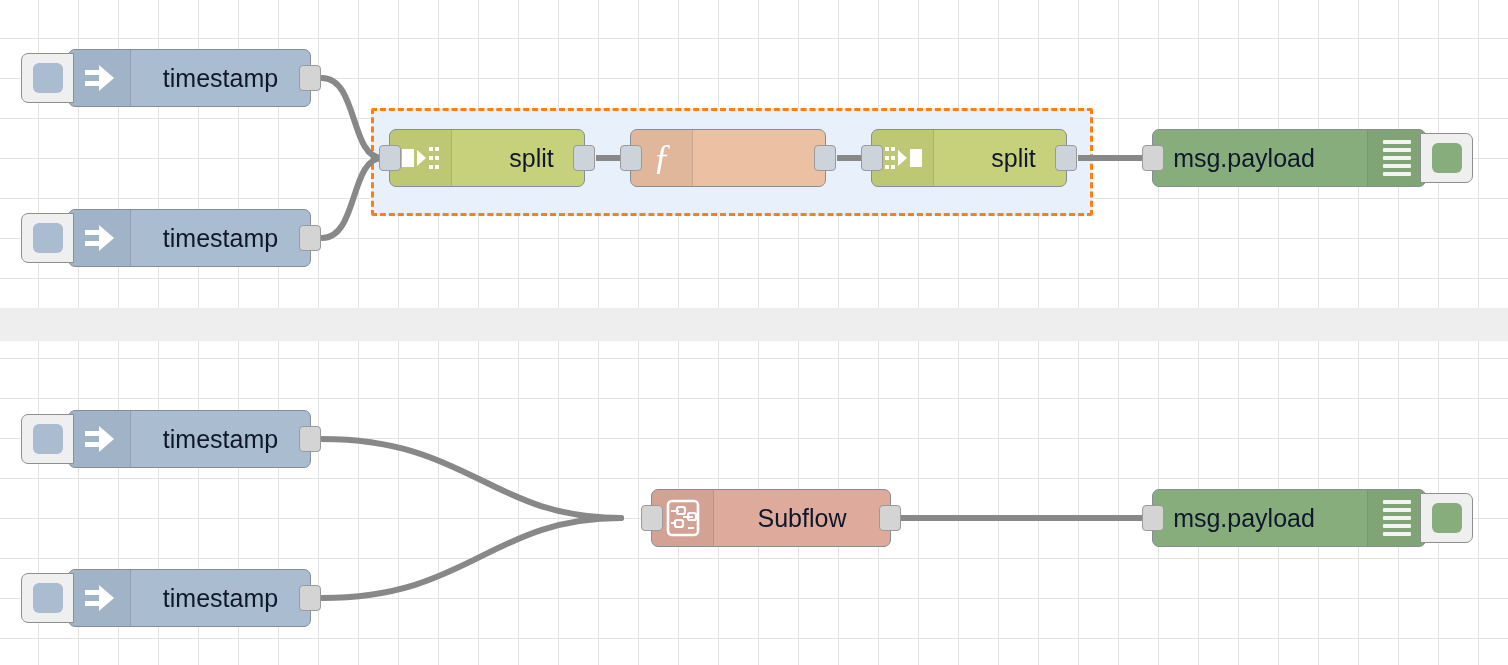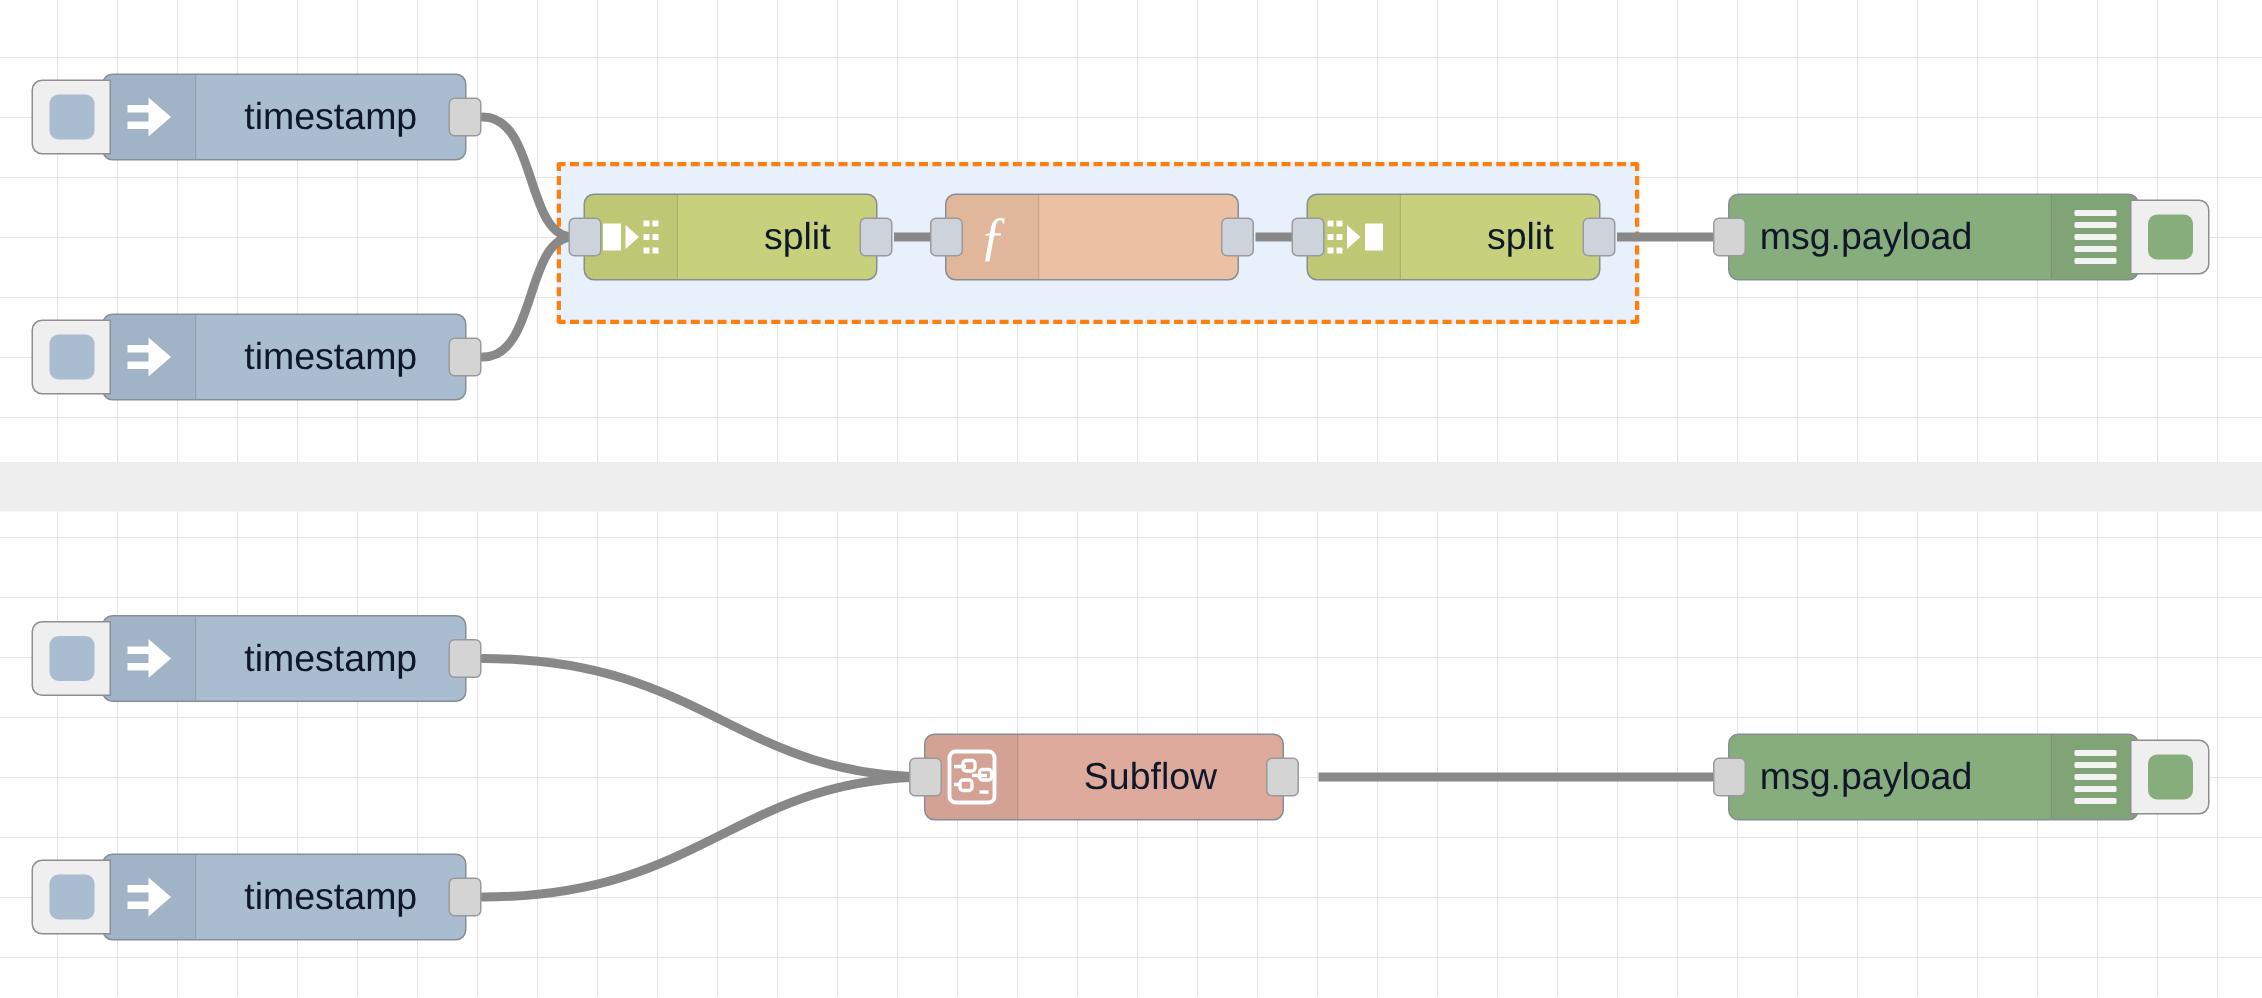--- a/index.html
+++ b/index.html
@@ -302,21 +302,21 @@
       <svg width="34" height="30" viewBox="0 0 34 30" aria-hidden="true">
         <rect x="2" y="7" width="17" height="5" fill="#ffffff"></rect>
         <rect x="2" y="18" width="17" height="5" fill="#ffffff"></rect>
         <polygon points="16,2 31,15 16,28" fill="#ffffff"></polygon>
       </svg>
     </div>
     <div class="node-label">timestamp</div>
     <div class="port out"></div>
   </div>
 
-  <div class="node subflow" id="n-subflow" style="left: 616px; top: 489px; width: 240px;">
+  <div class="node subflow" id="n-subflow" style="left: 651px; top: 489px; width: 240px;">
     <div class="port in"></div>
     <div class="node-icon-cell">
       <svg width="34" height="38" viewBox="0 0 34 38" aria-hidden="true">
         <rect x="2" y="2" width="30" height="34" rx="4" ry="4" fill="none" stroke="#ffffff" stroke-width="2.6"></rect>
         <path d="M5,12 h8 M5,24 h5 M17,18 h10 M22,29 h6" stroke="#ffffff" stroke-width="2.2" fill="none"></path>
         <rect x="11" y="8" width="8" height="7" rx="2" fill="none" stroke="#ffffff" stroke-width="2.2"></rect>
         <rect x="9" y="21" width="8" height="7" rx="2" fill="none" stroke="#ffffff" stroke-width="2.2"></rect>
         <rect x="22" y="14" width="8" height="7" rx="2" fill="none" stroke="#ffffff" stroke-width="2.2"></rect>
       </svg>
     </div>

